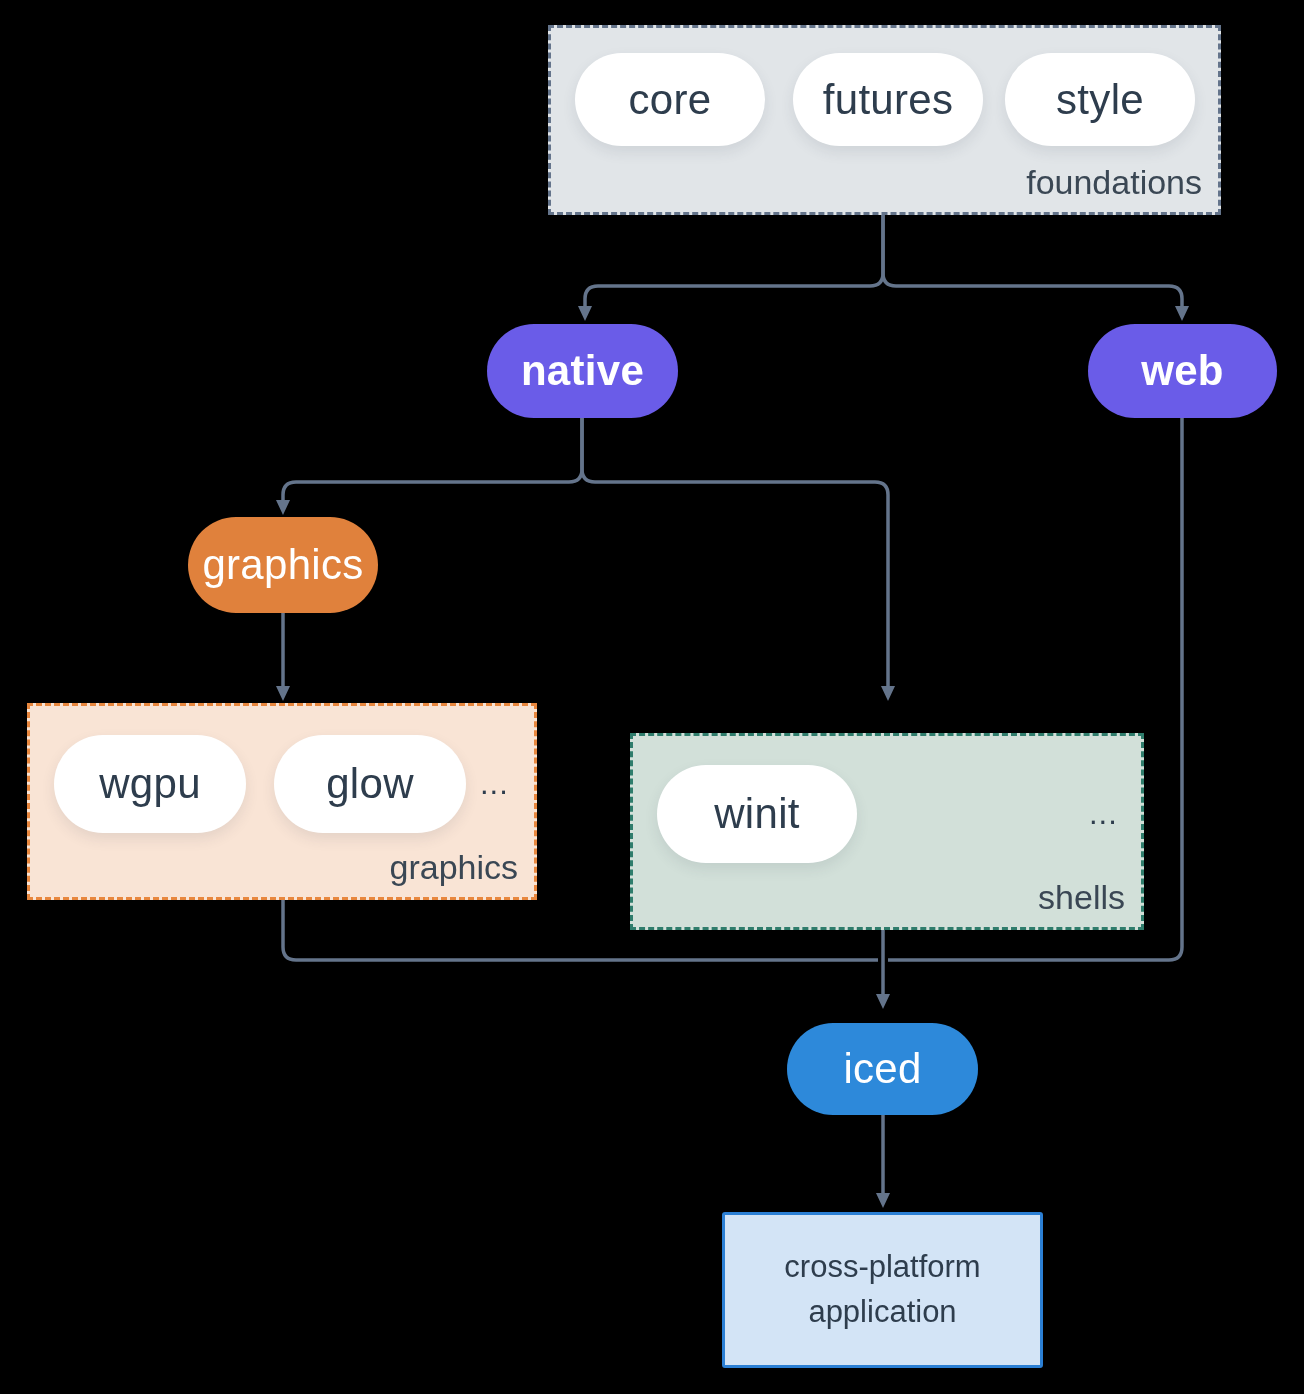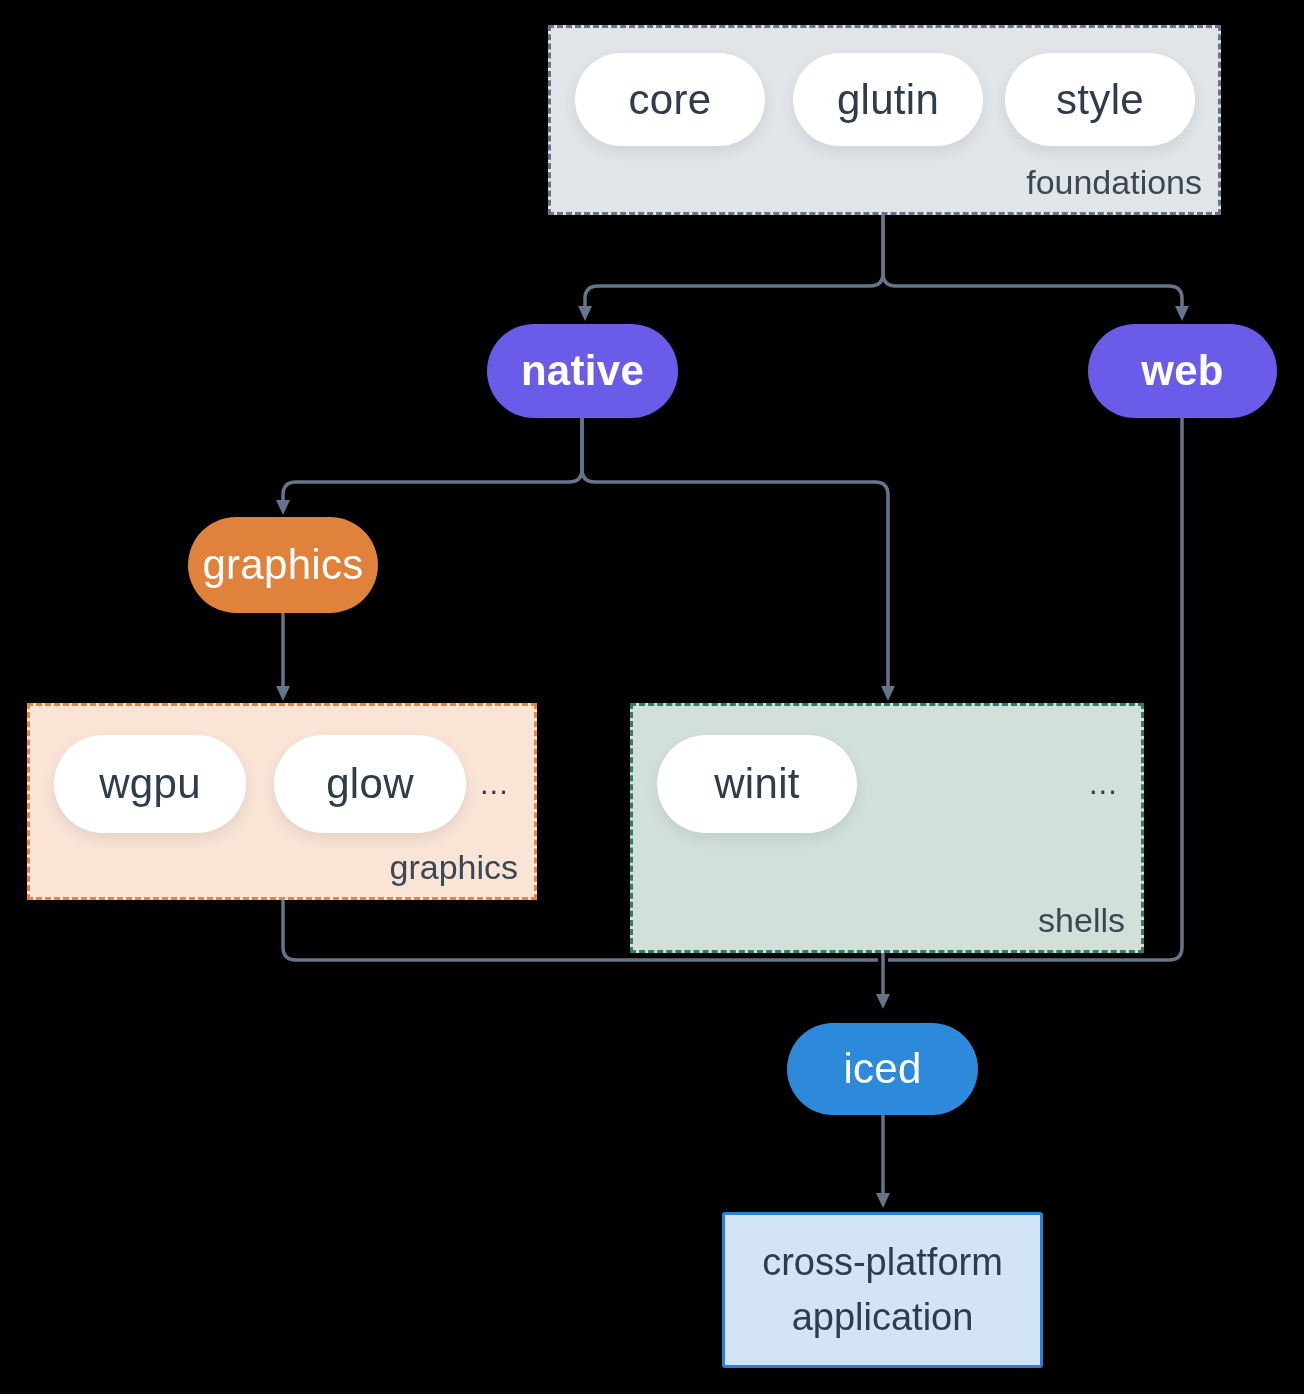--- a/index.html
+++ b/index.html
@@ -81,21 +81,21 @@
     position: absolute;
     font-size: 31px;
     color: var(--c-pill_text);
     letter-spacing: 1px;
   }
   .appbox {
     background: var(--c-app_bg);
     border: 3px solid var(--c-app_border);
     border-radius: 3px;
     color: var(--c-pill_text);
-    font-size: 38px;
+    font-size: 31px;
     line-height: 1.45;
     text-align: center;
   }
   .appbox .app-text { width: 290px; }
 </style>
 </head>
 <body>
 
 <div class="canvas">
 
@@ -114,21 +114,21 @@
     <path class="edge" d="M1182,417 V947 Q1182,960 1169,960 H888"></path>
     <path class="edge" d="M883,899 V994" marker-end="url(#arrow)"></path>
     <path class="edge" d="M883,1102 V1193" marker-end="url(#arrow)"></path>
   </svg>
 
   <div class="group foundations" style="left:548px; top:25px; width:673px; height:190px;">
     <div class="pill white" style="left:24px; top:25px; width:190px; height:93px;">
       <span>core</span>
     </div>
     <div class="pill white" style="left:242px; top:25px; width:190px; height:93px;">
-      <span>glutin</span>
+      <span>futures</span>
     </div>
     <div class="pill white" style="left:454px; top:25px; width:190px; height:93px;">
       <span>style</span>
     </div>
     <span class="corner-label">foundations</span>
   </div>
 
   <div class="node pill purple" style="left:487px; top:324px; width:191px; height:94px;">
     <span>native</span>
   </div>
@@ -144,21 +144,21 @@
     <div class="pill white" style="left:24px; top:29px; width:192px; height:98px;">
       <span>wgpu</span>
     </div>
     <div class="pill white" style="left:244px; top:29px; width:192px; height:98px;">
       <span>glow</span>
     </div>
     <span class="ellipsis" style="left:450px; top:60px;">...</span>
     <span class="corner-label">graphics</span>
   </div>
 
-  <div class="group shells" style="left:630px; top:703px; width:514px; height:250px;">
+  <div class="group shells" style="left:630px; top:733px; width:514px; height:197px;">
     <div class="pill white" style="left:24px; top:29px; width:200px; height:98px;">
       <span>winit</span>
     </div>
     <span class="ellipsis" style="left:456px; top:60px;">...</span>
     <span class="corner-label">shells</span>
   </div>
 
   <div class="node pill blue" style="left:787px; top:1012px; width:191px; height:92px;">
     <span>iced</span>
   </div>

